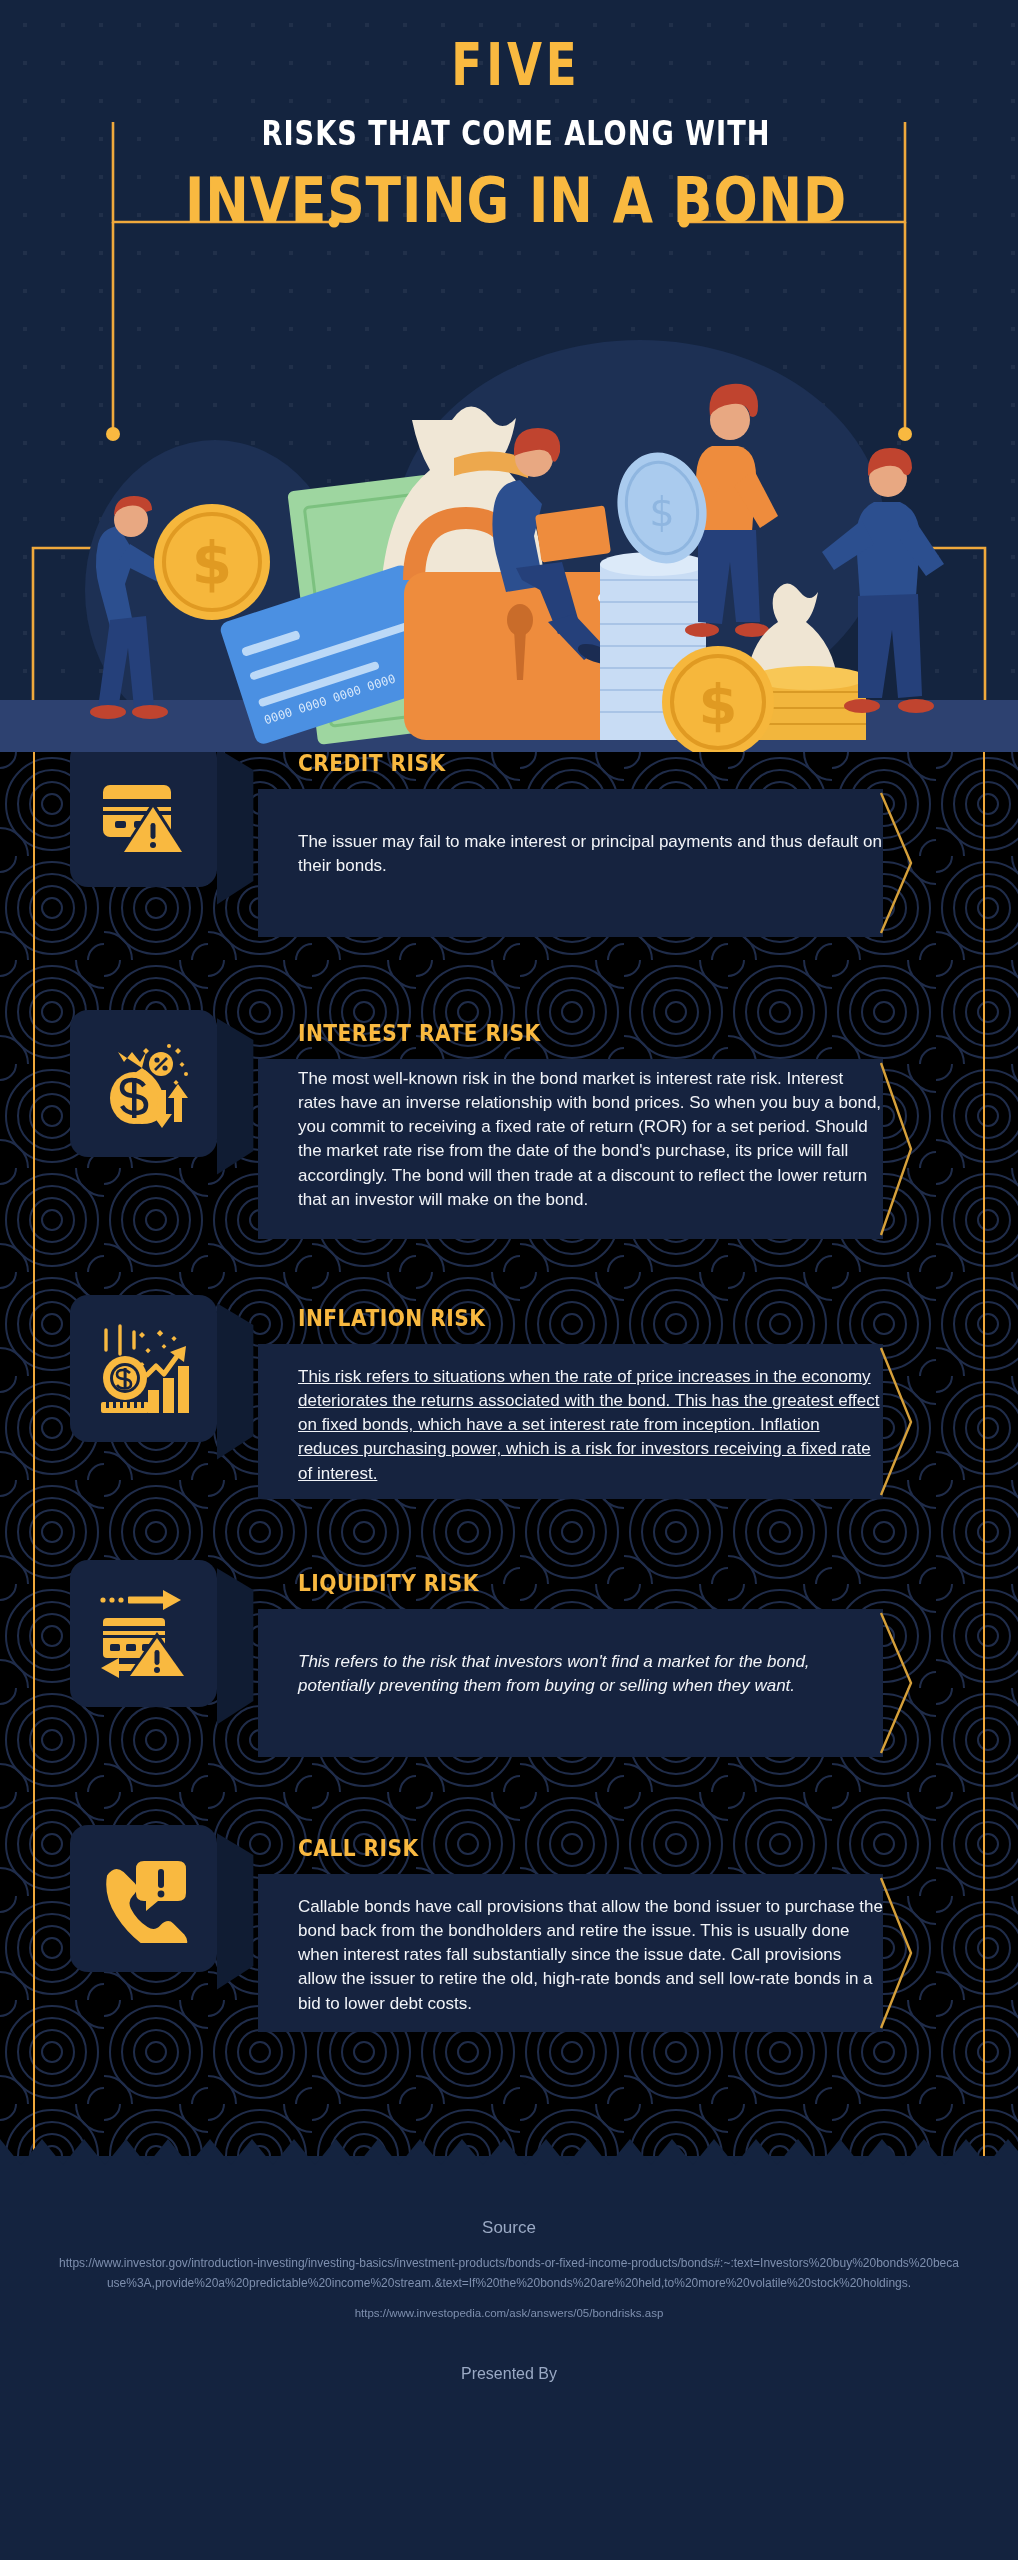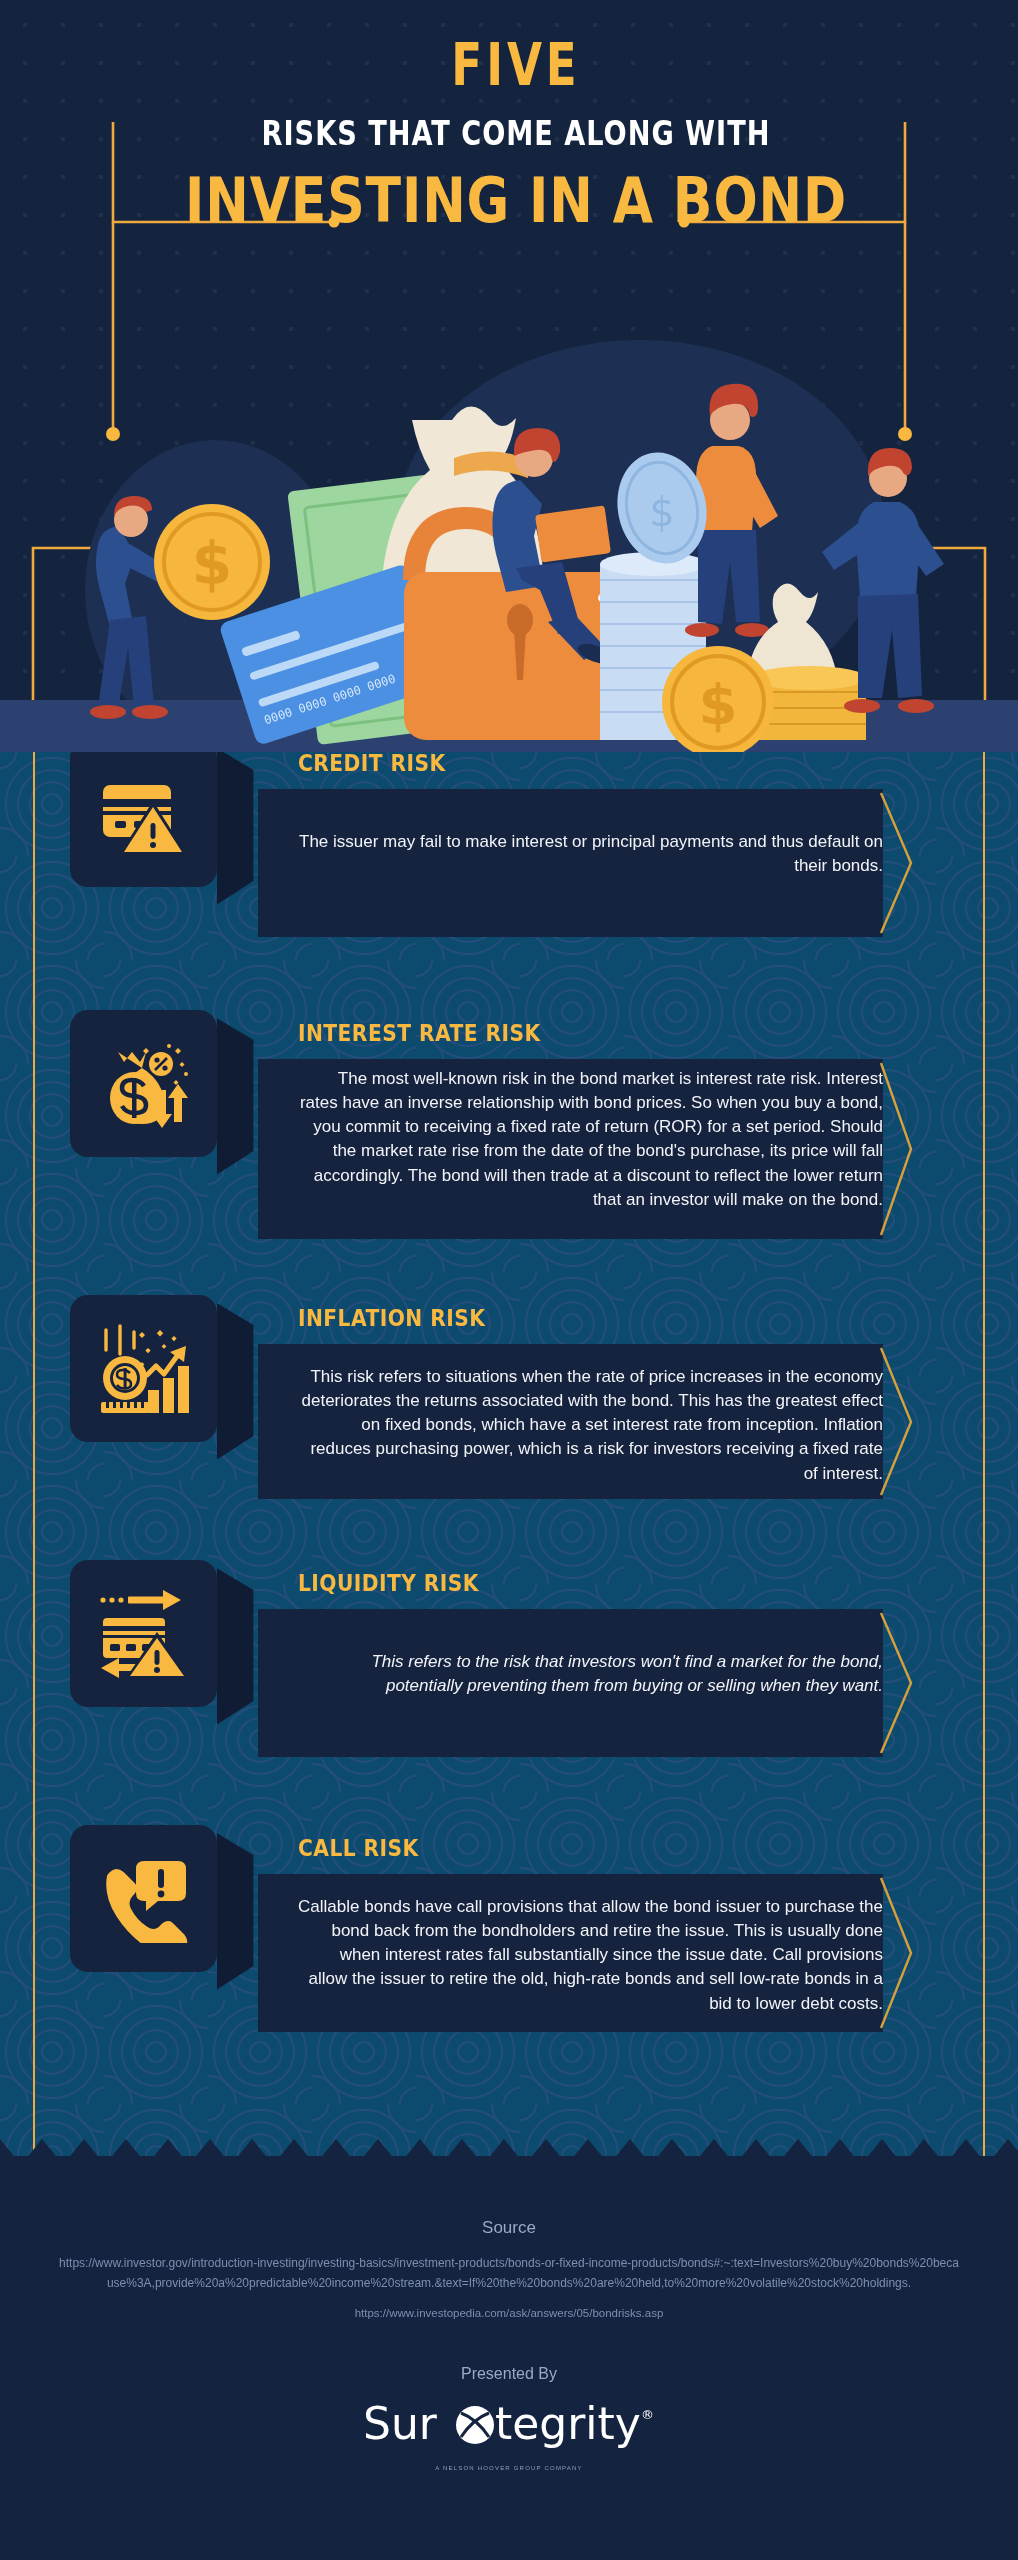--- a/index.html
+++ b/index.html
@@ -50,23 +50,22 @@
     color:#f9b940; line-height:1.05;
     transform:scaleX(.84); transform-origin:center;
   }
 
   
   .hero { position:absolute; left:0; top:330px; width:1018px; height:422px; z-index:3; }
 
   
   .bodysec {
     position:absolute; left:0; top:752px; width:1018px; height:1404px;
-    background:#0c4a6e;
+    background:#000000;
     overflow:hidden;
-    text-align:right;
   }
   .bodysec .rings { position:absolute; inset:0; opacity:.55; }
   .side-line { position:absolute; top:0; width:2px; height:100%; background:#f0a93c; z-index:5;}
   .side-line.l { left:33px; }
   .side-line.r { right:33px; }
 
   .items { position:absolute; left:0; top:0; width:1018px; z-index:4; }
 
   .item { position:absolute; left:0; width:1018px; }
 
@@ -413,21 +412,21 @@
             <path d="M76 12 l2.6 2.6 l-2.6 2.6 l-2.6 -2.6z"></path>
             <path d="M50 24 l2.6 2.6 l-2.6 2.6 l-2.6 -2.6z"></path>
             <path d="M66 20 l2.4 2.4 l-2.4 2.4 l-2.4 -2.4z"></path>
             <path d="M44 38 l2.4 2.4 l-2.4 2.4 l-2.4 -2.4z"></path>
           </g>
         </svg>
       </div>
       <svg class="tile-shadow" style="top:-12px;" width="44" height="180" viewBox="0 0 44 180">
         <path d="M0 0 L40 24 L40 146 L0 172 Z" fill="#101c33"></path>
       </svg>
-      <div class="panel-text" style="top:58px;">This risk refers to situations when the rate of price increases in the economy deteriorates the returns associated with the bond. This has the greatest effect on fixed bonds, which have a set interest rate from inception. Inflation reduces purchasing power, which is a risk for investors receiving a fixed rate of interest.</div>
+      <div class="panel-text" style="top:58px;text-decoration:underline;">This risk refers to situations when the rate of price increases in the economy deteriorates the returns associated with the bond. This has the greatest effect on fixed bonds, which have a set interest rate from inception. Inflation reduces purchasing power, which is a risk for investors receiving a fixed rate of interest.</div>
     </div>
 
     <div class="item" style="top:820px;">
       <div class="item-title" style="top:-2px;">LIQUIDITY RISK</div>
       <div class="panel" style="top:37px; width:625px; height:148px;"></div>
       <svg class="chev" style="left:877px; top:37px;" width="40" height="148" viewBox="0 0 40 148">
         <path d="M4 4 L34 74 L4 144" fill="none" stroke="#d6a03a" stroke-width="2.4"></path>
       </svg>
       <div class="icon-tile" style="top:-12px;">
         <svg width="90" height="88" viewBox="0 0 90 88">
@@ -491,26 +490,13 @@
   <path d="M0 0 L21 26 L42 0 L63 26 L84 0 L105 26 L126 0 L147 26 L168 0 L189 26 L210 0 L231 26 L252 0 L273 26 L294 0 L315 26 L336 0 L357 26 L378 0 L399 26 L420 0 L441 26 L462 0 L483 26 L504 0 L525 26 L546 0 L567 26 L588 0 L609 26 L630 0 L651 26 L672 0 L693 26 L714 0 L735 26 L756 0 L777 26 L798 0 L819 26 L840 0 L861 26 L882 0 L903 26 L924 0 L945 26 L966 0 L987 26 L1008 0 L1018 12 L1018 26 L0 26 Z" fill="#14233f"></path>
 </svg>
 
 <div class="footer">
   <div class="src-head">Source</div>
   <div class="src-url">https://www.investor.gov/introduction-investing/investing-basics/investment-products/bonds-or-fixed-income-products/bonds#:~:text=Investors%20buy%20bonds%20because%3A,provide%20a%20predictable%20income%20stream.&amp;text=If%20the%20bonds%20are%20held,to%20more%20volatile%20stock%20holdings.</div>
   <div class="src-url2">https://www.investopedia.com/ask/answers/05/bondrisks.asp</div>
 
   <div class="pres">Presented By</div>
 
-  <div class="logo-wrap">
-    <svg width="320" height="62" viewBox="0 0 320 62">
-      <text id="logoA" x="14" y="44" font-size="44" fill="#ffffff" font-family="DejaVu Sans, sans-serif">Sur</text>
-      <g>
-        <circle cx="126" cy="30" r="19" fill="#ffffff"></circle>
-        <path d="M112 18 q16 6 28 24" fill="none" stroke="#14233f" stroke-width="3"></path>
-        <path d="M140 18 q-16 6 -28 24" fill="none" stroke="#14233f" stroke-width="3"></path>
-      </g>
-      <text id="logoB" x="146" y="44" font-size="44" fill="#ffffff" font-family="DejaVu Sans, sans-serif">tegrity</text>
-      <text id="logoR" x="292" y="24" font-size="13" fill="#ffffff" font-family="DejaVu Sans, sans-serif">®</text>
-    </svg>
-    <div class="logo-tag">A NELSON HOOVER GROUP COMPANY</div>
-  </div>
 </div>
 
 </body></html>

